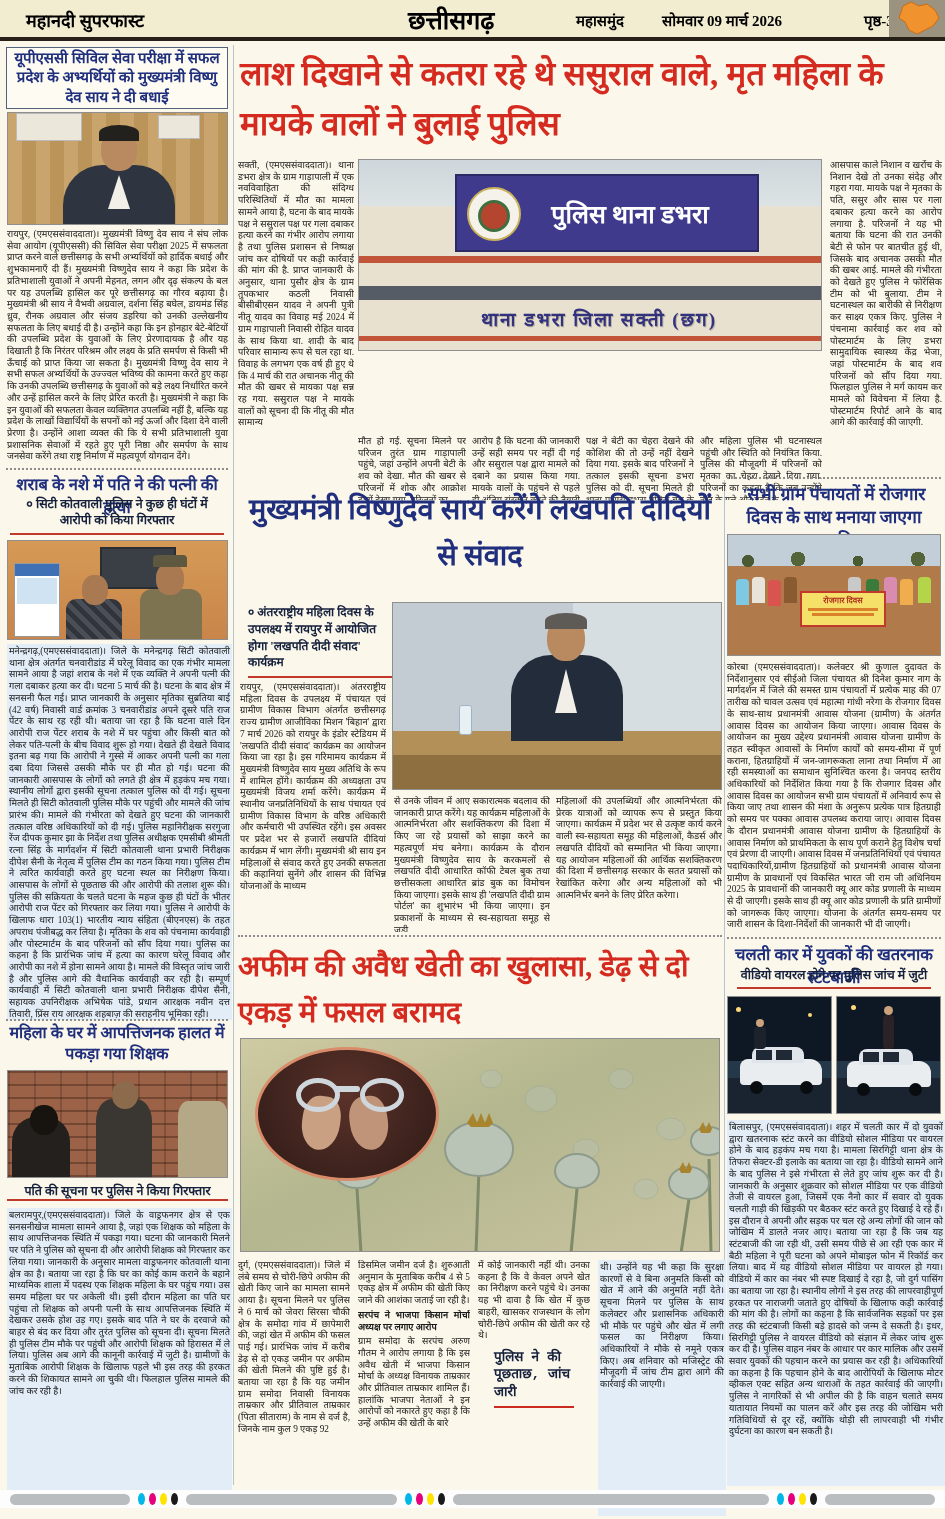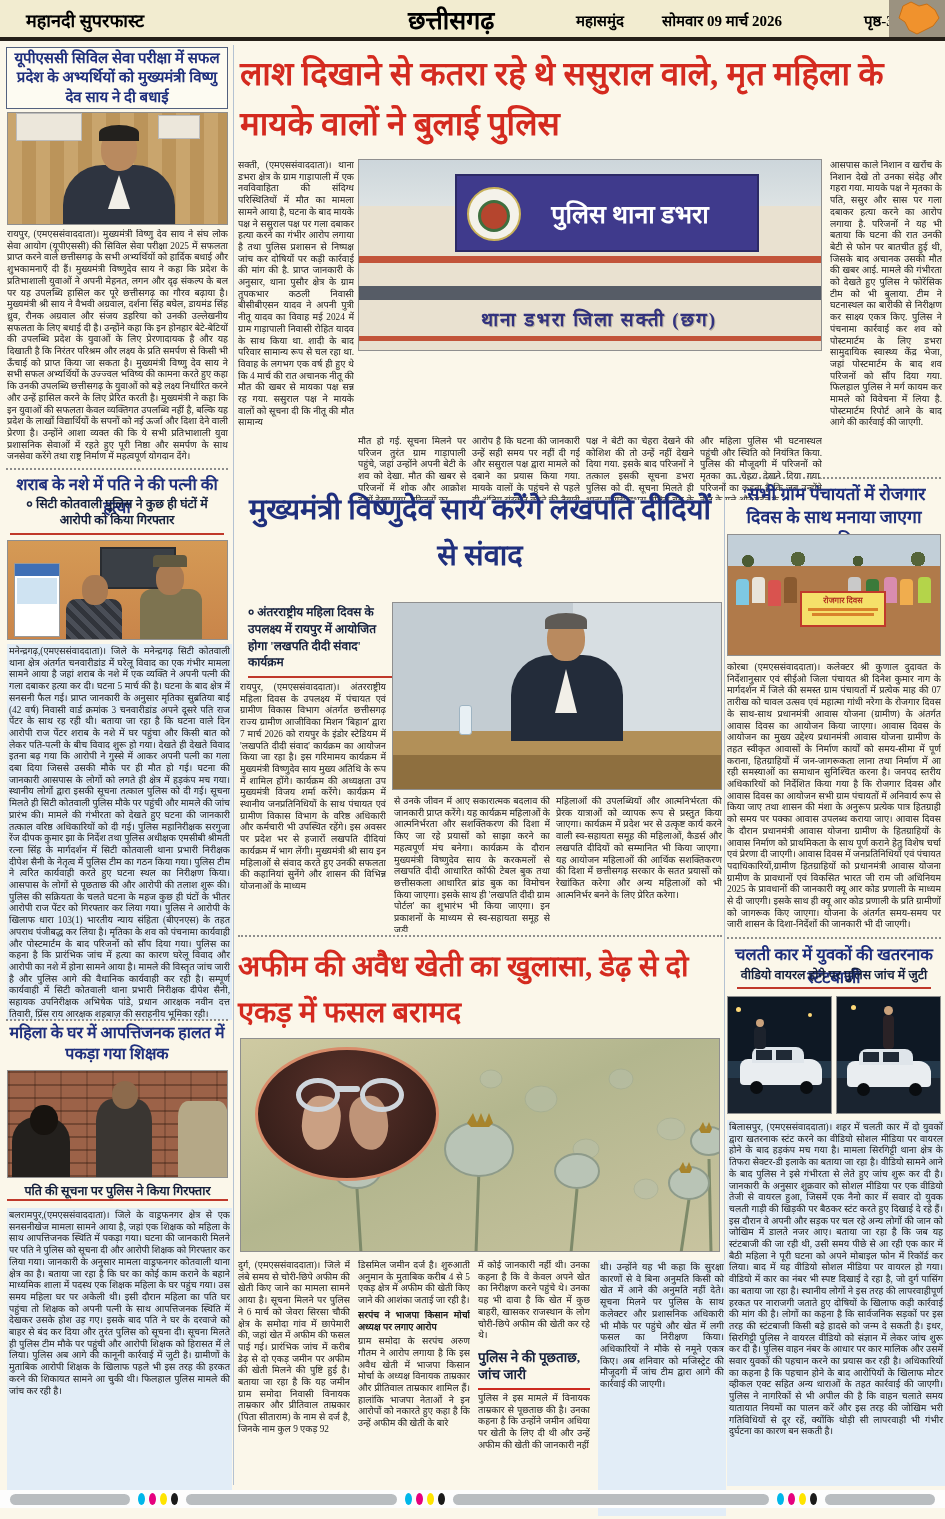--- a/index.html
+++ b/index.html
@@ -196,22 +196,21 @@
     </div>
 
     <div class="bodytxt abs" style="left:238px;top:1260px;width:112px;height:252px;">दुर्ग, (एमएससंवाददाता)। जिले में लंबे समय से चोरी-छिपे अफीम की खेती किए जाने का मामला सामने आया है। सूचना मिलने पर पुलिस ने 6 मार्च को जेवरा सिरसा चौकी क्षेत्र के समोदा गांव में छापेमारी की, जहां खेत में अफीम की फसल पाई गई। प्रारंभिक जांच में करीब डेढ़ से दो एकड़ जमीन पर अफीम की खेती मिलने की पुष्टि हुई है। बताया जा रहा है कि यह जमीन ग्राम समोदा निवासी विनायक ताम्रकार और प्रीतिवाल ताम्रकार (पिता सीताराम) के नाम से दर्ज है, जिनके नाम कुल 9 एकड़ 92</div>
     <div class="abs" style="left:358px;top:1260px;width:112px;height:252px;overflow:hidden;">
       <div class="bodytxt">डिसमिल जमीन दर्ज है। शुरुआती अनुमान के मुताबिक करीब 4 से 5 एकड़ क्षेत्र में अफीम की खेती किए जाने की आशंका जताई जा रही है।</div>
       <div class="bodytxt" style="font-weight:bold;margin:3px 0;">सरपंच ने भाजपा किसान मोर्चा अध्यक्ष पर लगाए आरोप</div>
       <div class="bodytxt">ग्राम समोदा के सरपंच अरुण गौतम ने आरोप लगाया है कि इस अवैध खेती में भाजपा किसान मोर्चा के अध्यक्ष विनायक ताम्रकार और प्रीतिवाल ताम्रकार शामिल हैं। हालांकि भाजपा नेताओं ने इन आरोपों को नकारते हुए कहा है कि उन्हें अफीम की खेती के बारे</div>
     </div>
     <div class="abs" style="left:478px;top:1260px;width:112px;height:252px;overflow:hidden;">
       <div class="bodytxt">में कोई जानकारी नहीं थी। उनका कहना है कि वे केवल अपने खेत का निरीक्षण करने पहुंचे थे। उनका यह भी दावा है कि खेत में कुछ बाहरी, खासकर राजस्थान के लोग चोरी-छिपे अफीम की खेती कर रहे थे।</div>
-      <div style="font-weight:bold;font-size:13.5px;line-height:1.3;color:#15203c;border-bottom:2px solid #cc2a1f;padding:4px 0;margin:3px 0;">पुलिस ने की पूछताछ, जांच जारी</div>
-      <div class="bodytxt">पुलिस ने इस मामले में विनायक ताम्रकार से पूछताछ की है। उनका कहना है कि उन्होंने जमीन अधिया पर खेती के लिए दी थी और उन्हें अफीम की खेती की जानकारी नहीं</div>
+      <div style="font-weight:bold;font-size:13.5px;line-height:1.3;color:#15203c;border-bottom:2px solid #cc2a1f;padding:4px 0;margin:3px 16px;font-family:Liberation Mono, monospace;">पुलिस ने की पूछताछ, जांच जारी</div>
     </div>
     <div class="bodytxt tint abs" style="left:598px;top:1260px;width:124px;height:252px;padding:2px;">थी। उन्होंने यह भी कहा कि सुरक्षा कारणों से वे बिना अनुमति किसी को खेत में आने की अनुमति नहीं देते। सूचना मिलने पर पुलिस के साथ कलेक्टर और प्रशासनिक अधिकारी भी मौके पर पहुंचे और खेत में लगी फसल का निरीक्षण किया। अधिकारियों ने मौके से नमूने एकत्र किए। अब शनिवार को मजिस्ट्रेट की मौजूदगी में जांच टीम द्वारा आगे की कार्रवाई की जाएगी।</div>
   </section>
 
   <div class="dotrule" style="left:727px;top:477px;width:214px;"></div>
   <section>
     <div class="hlblue abs" style="left:727px;top:483px;width:214px;font-size:17.5px;line-height:1.3;">'सभी ग्राम पंचायतों में रोजगार दिवस के साथ मनाया जाएगा आवास दिवस'</div>
     <div class="photo" style="left:727px;top:534px;width:214px;height:122px;background:linear-gradient(#c2cfd8 0 26%,#b07a4a 26% 100%);">
       <div class="abs" style="left:0;top:16px;width:214px;height:20px;background:radial-gradient(circle 10px at 20px 10px,#4a5b33 60%,transparent 61%),radial-gradient(circle 12px at 70px 8px,#55653a 60%,transparent 61%),radial-gradient(circle 9px at 130px 10px,#4a5b33 60%,transparent 61%),radial-gradient(circle 12px at 190px 8px,#55653a 60%,transparent 61%);"></div>
       <div class="crowd-p" style="left:8px;top:44px;background:#7ec8e3;"></div>

